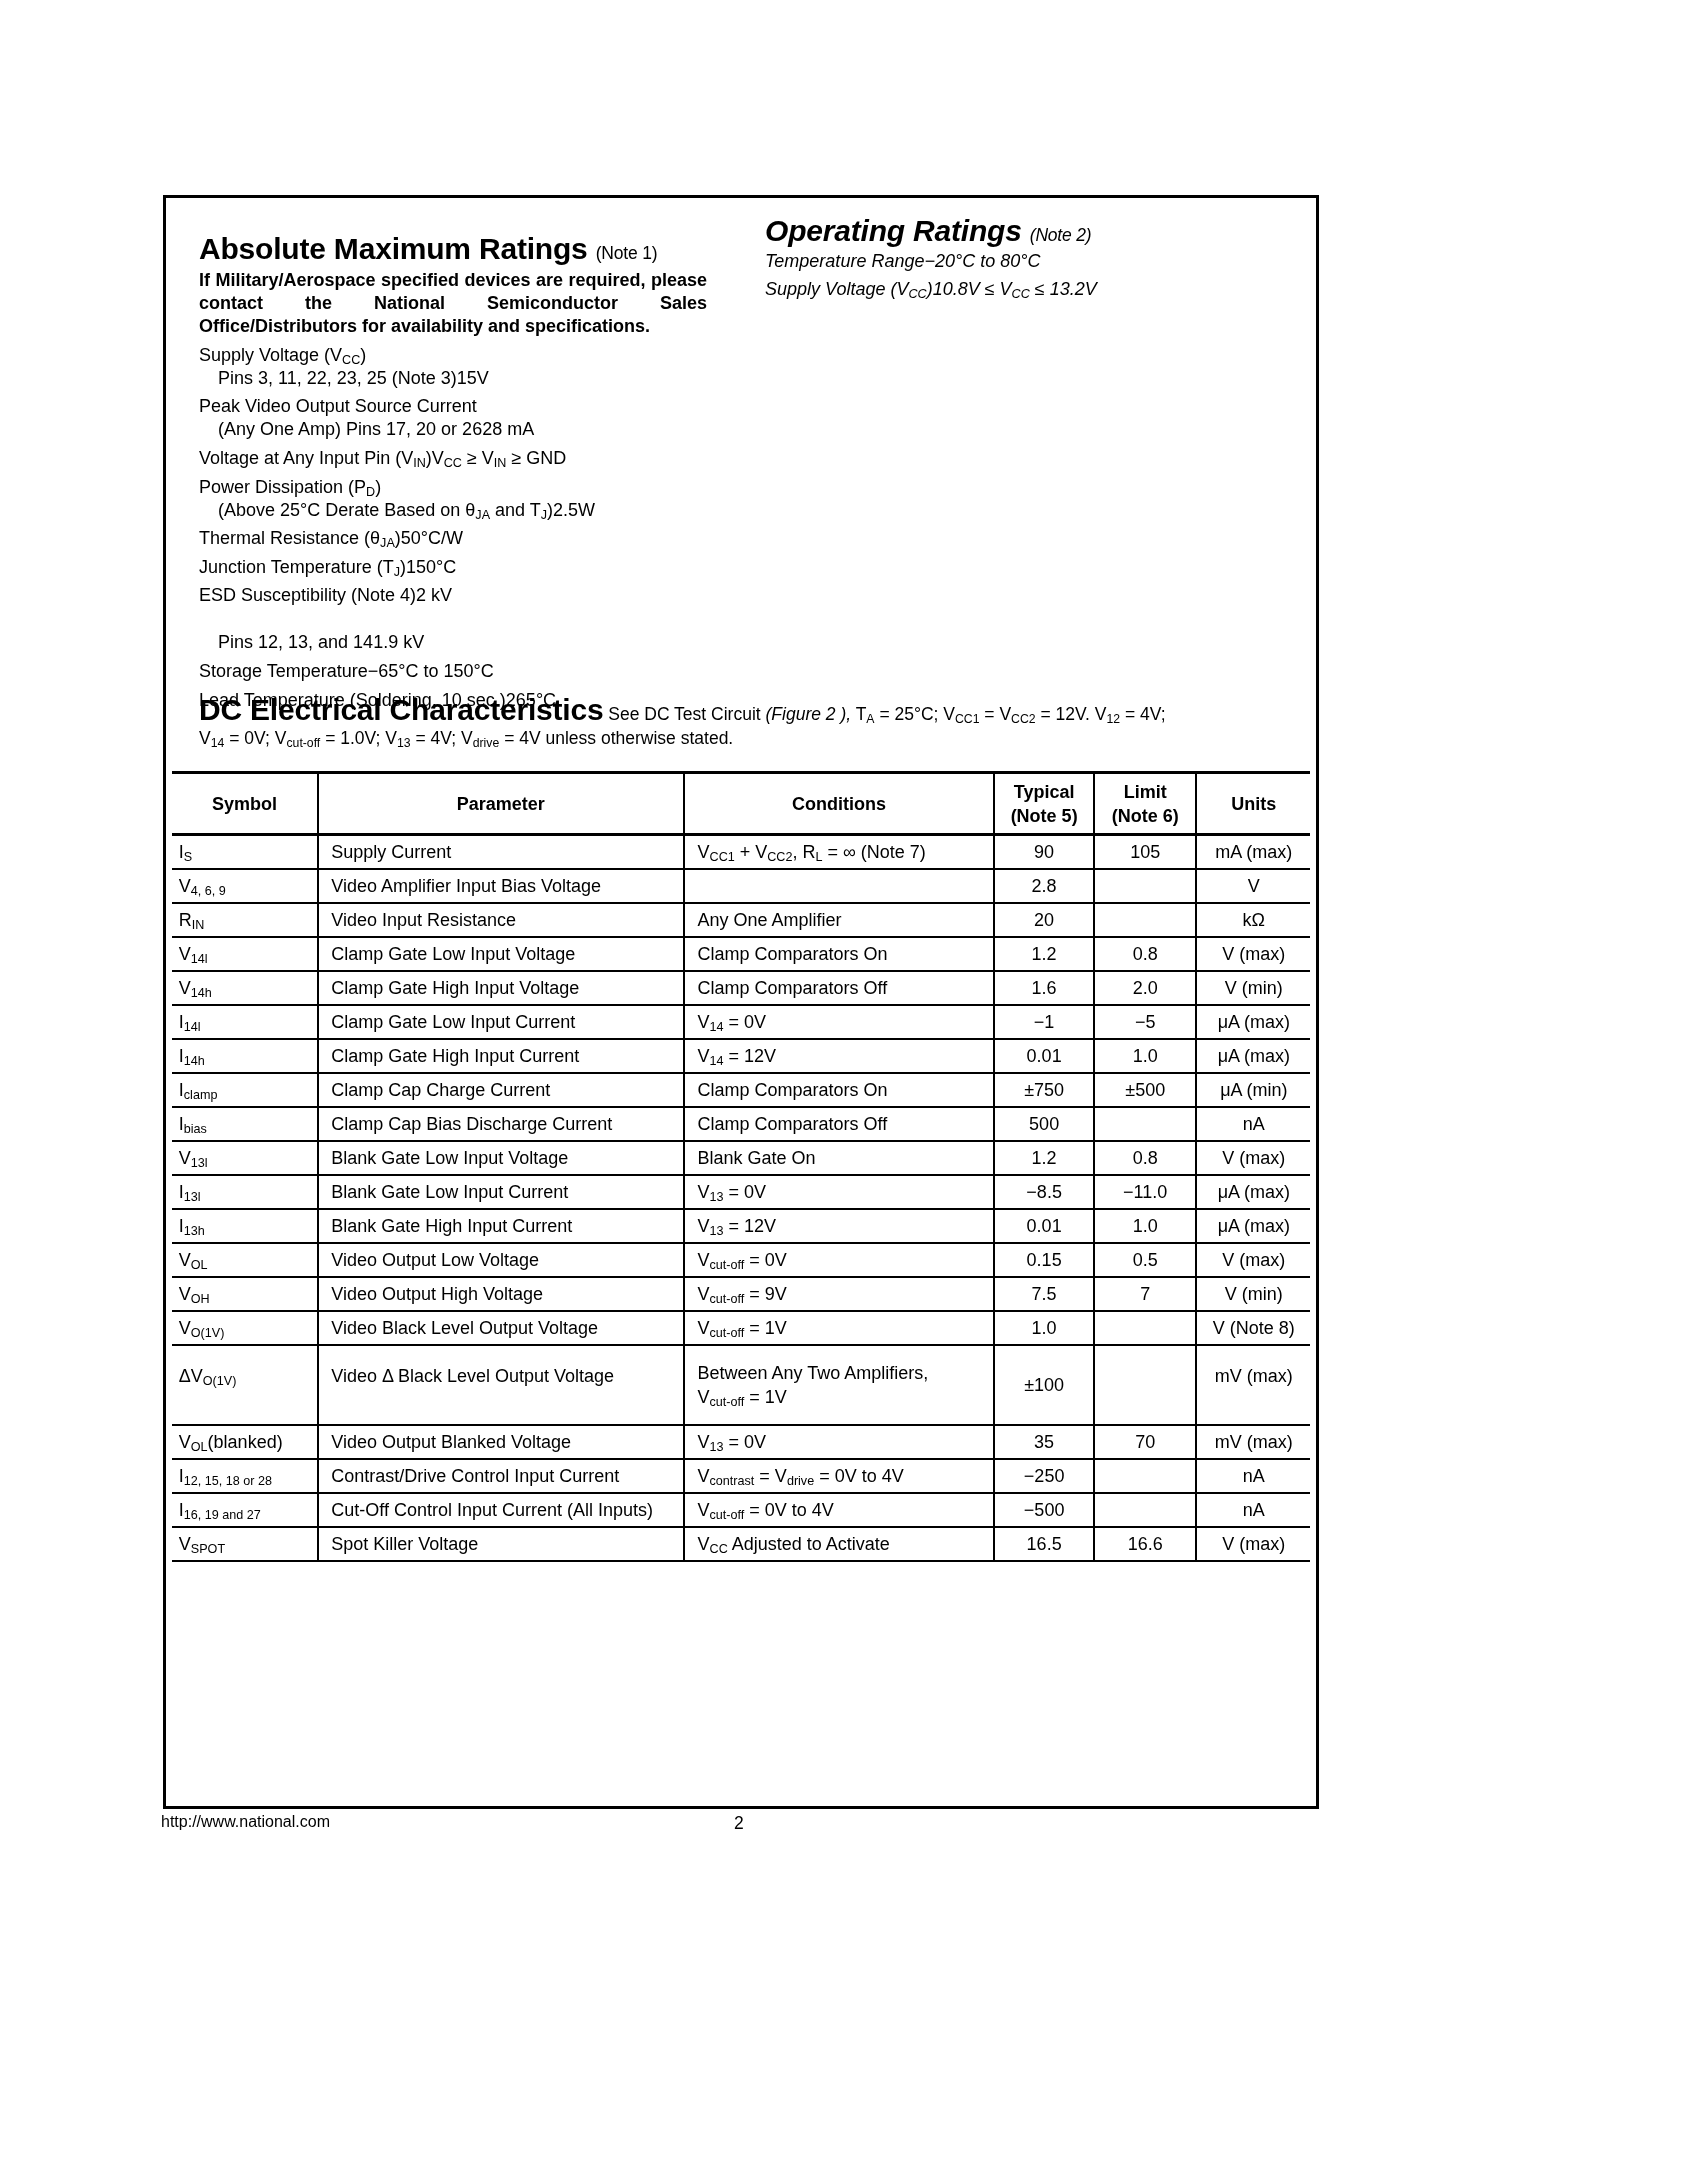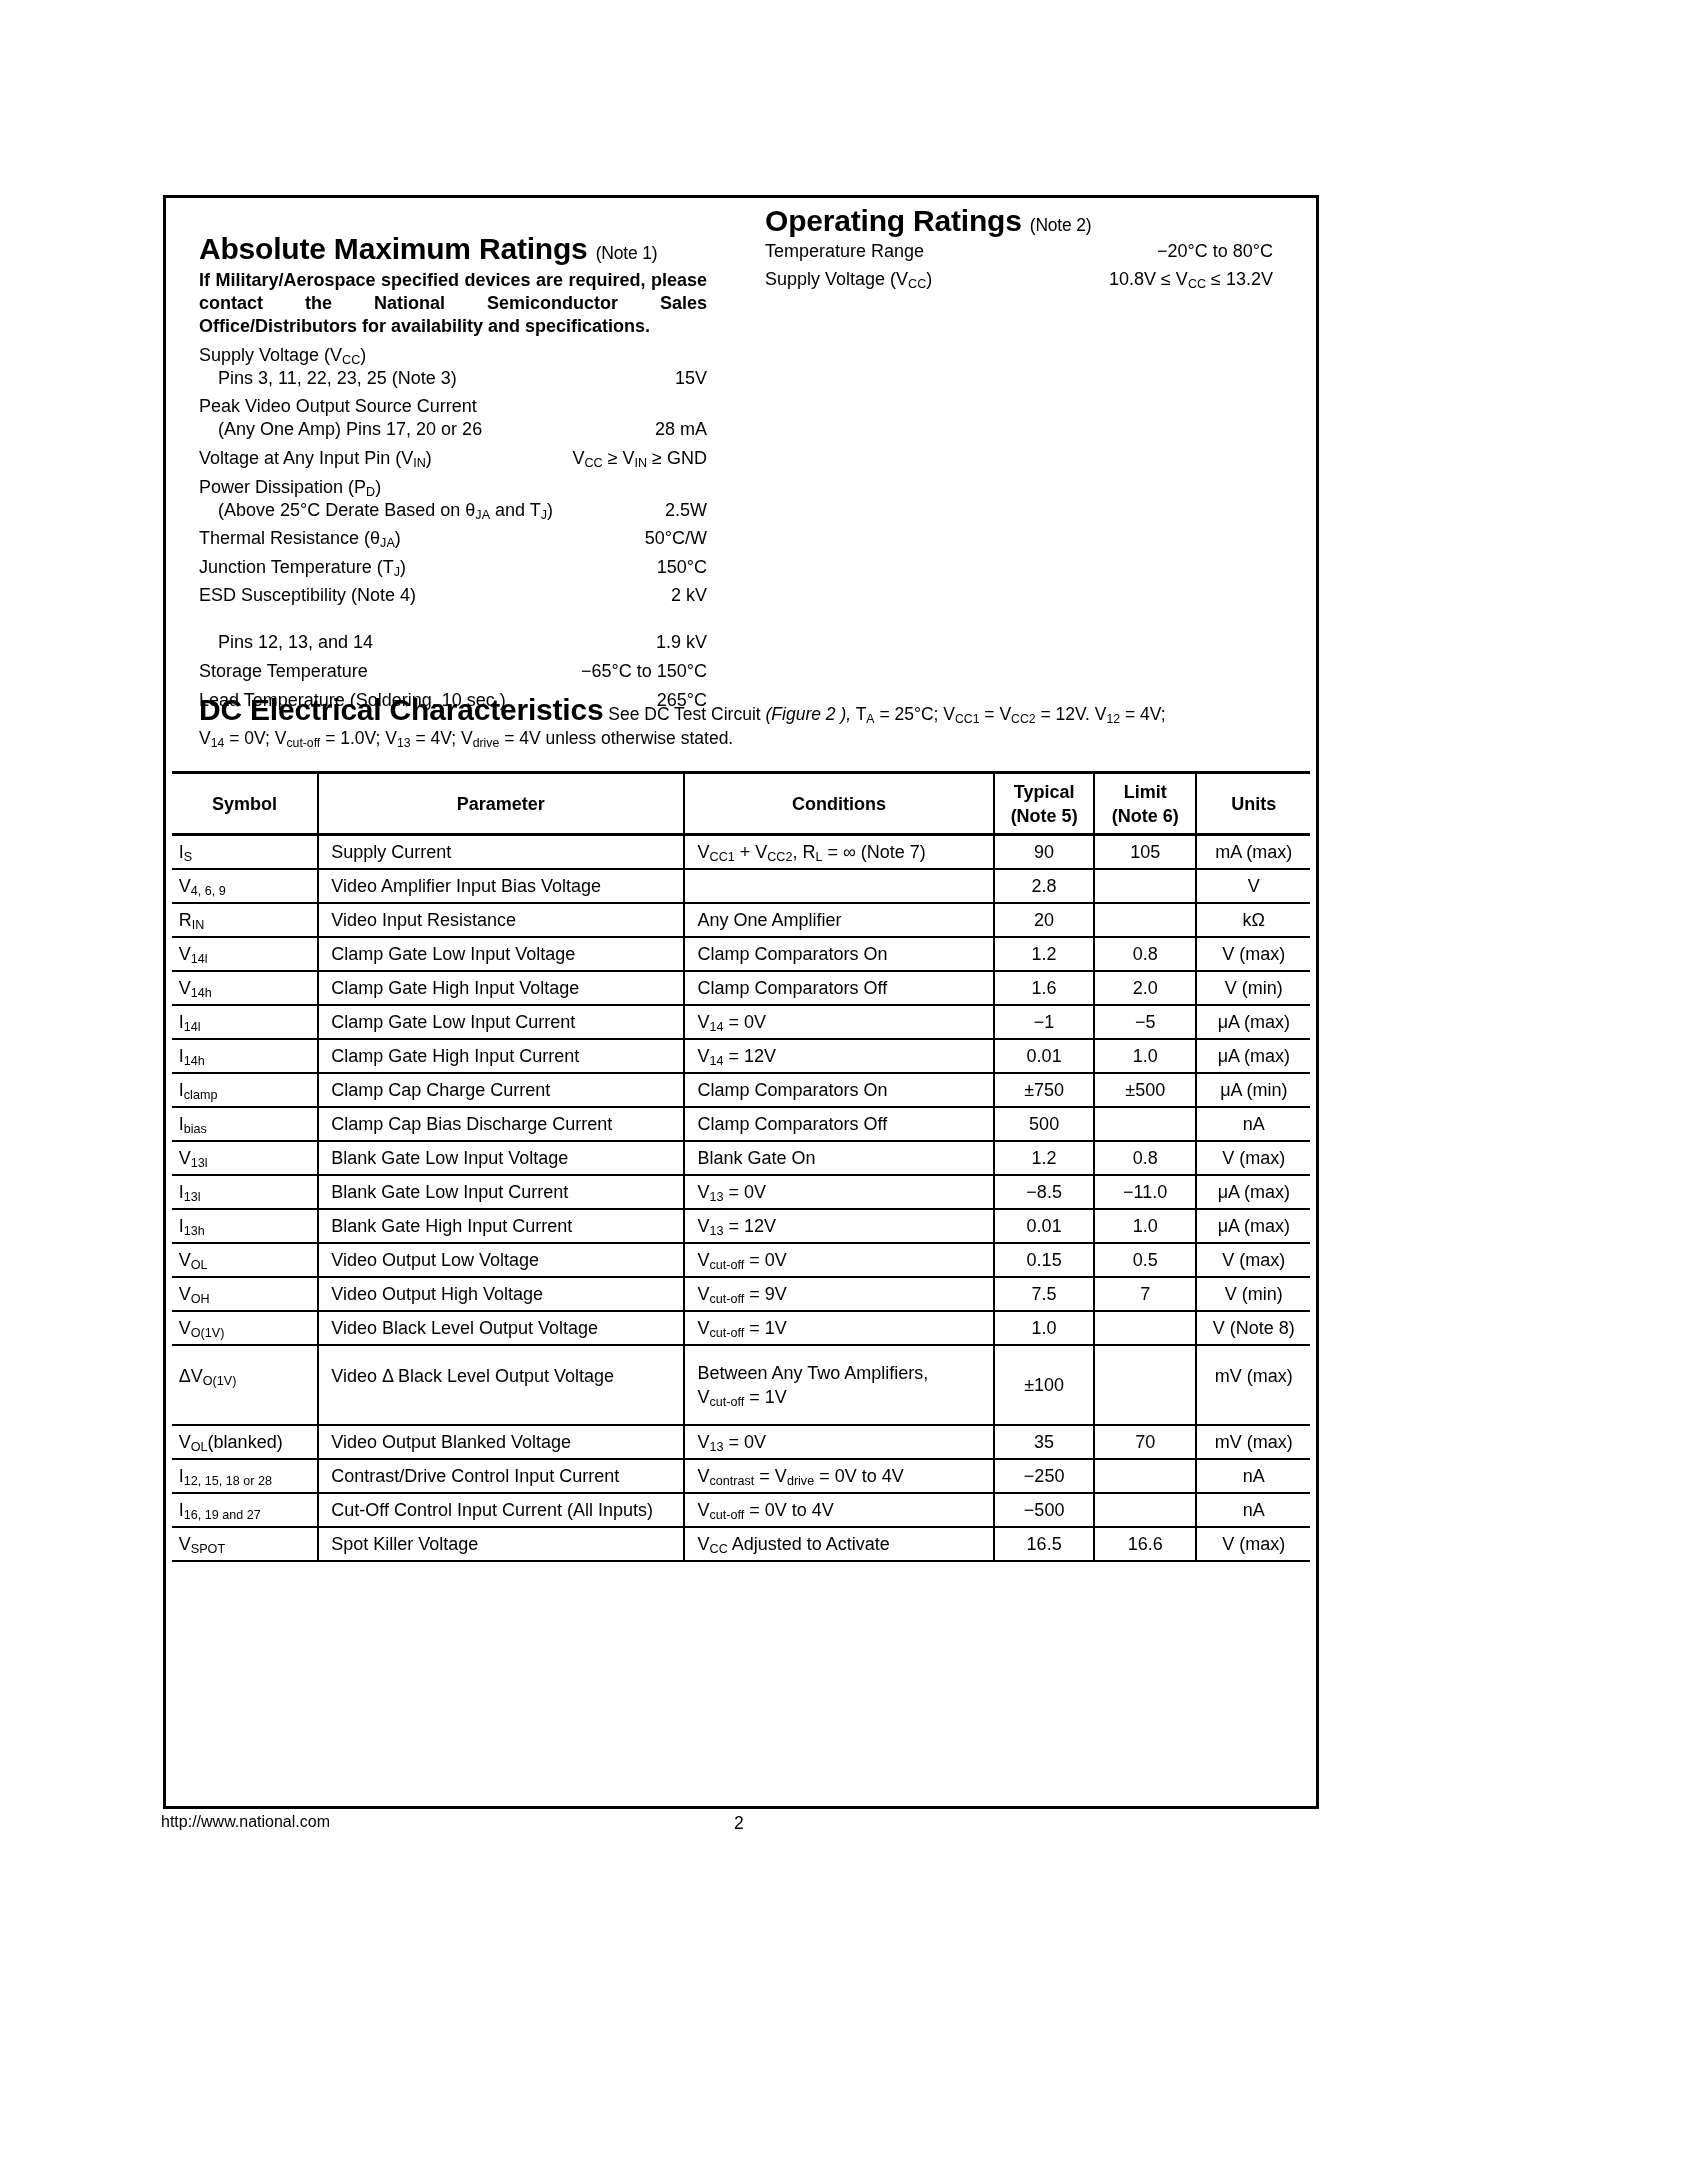--- a/index.html
+++ b/index.html
@@ -1,24 +1,24 @@
 <!DOCTYPE html>
 <html style="font-size:12.7px"><head>
 <meta charset="utf-8">
 <style>
   html, body { margin: 0; padding: 0; background: #ffffff; }
   body { width: 1687px; height: 2183px; position: relative; font-family: "Liberation Sans", sans-serif; color: #000; overflow: hidden; }
   .frame { position: absolute; left: 163px; top: 195px; width: 1150px; height: 1608px; border: 3.2px solid #000; box-sizing: content-box; }
   .sec-title { font-weight: bold; font-size: 30px; letter-spacing: -0.2px; white-space: nowrap; }
   .note { font-weight: normal; font-size: 17.5px; }
   .abs { position: absolute; left: 33px; top: 34px; width: 508px; }
-  .op { position: absolute; left: 599px; top: 6px; width: 508px; }
+  .op { position: absolute; left: 599px; top: 16px; width: 508px; font-style: italic; }
   .warn { font-weight: bold; font-size: 18px; line-height: 23px; text-align: justify; text-align-last: left; margin-top: 3.2px; }
   .rt { font-size: 18px; line-height: 23px; }
-  .rrow { display: flex; justify-content: space-between; align-items: baseline; margin-top: 5.6px; }
+  .rrow { display: flex; align-items: baseline; margin-top: 5.6px; }
   .rrow.tight { margin-top: 0; }
   .indent { padding-left: 19px; margin-top: 24px; }
   sub { font-size: 70%; vertical-align: -3.2px; line-height: 0; }
   .dc { position: absolute; left: 33px; top: 500px; width: 1104px; }
   .dc-sub { font-size: 17.5px; line-height: 24px; }
   .dc-title { font-weight: bold; font-size: 30px; letter-spacing: -0.2px; }
   table.dct { position: absolute; left: 6.4px; top: 573px; width: 1138px; border-collapse: collapse; font-size: 18px; }
   table.dct th { font-weight: bold; font-size: 18px; line-height: 24px; height: 59px; padding: 0 4.8px; border-left: 2.4px solid #000; border-right: 2.4px solid #000; }
   table.dct thead tr { border-top: 3.2px solid #000; border-bottom: 3.2px solid #000; }
   table.dct td { height: 32px; padding: 0 6.4px 0 12.7px; border-left: 2.4px solid #000; border-right: 2.4px solid #000; border-bottom: 2.4px solid #000; vertical-align: middle; line-height: 24px; }

